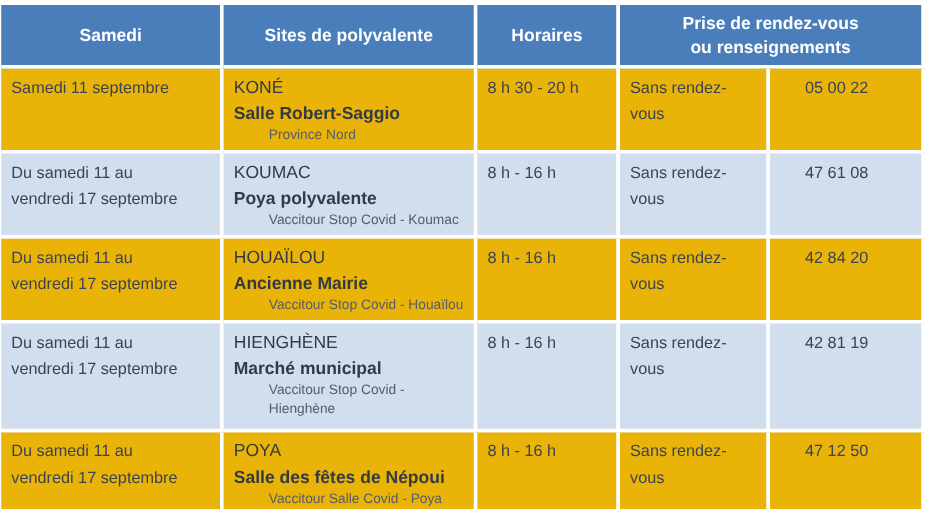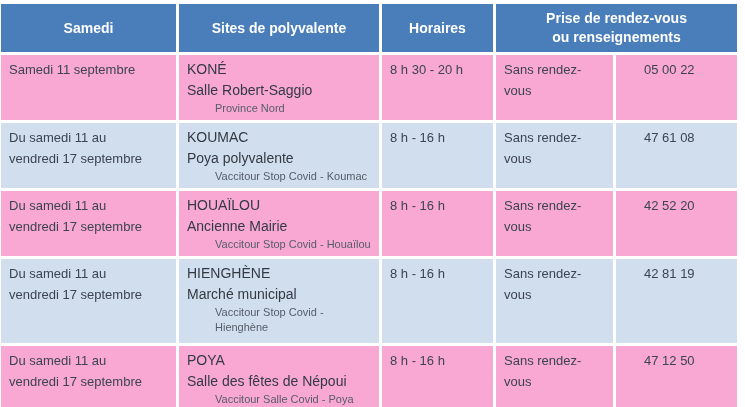--- a/index.html
+++ b/index.html
@@ -1,24 +1,24 @@
 <!DOCTYPE html>
 <html><head>
 <meta charset="utf-8">
 <style>
   html, body { margin:0; padding:0; background:#ffffff; }
   body { width:745px; height:407px; overflow:hidden; font-family:"Liberation Sans", sans-serif; }
   table { border-collapse:separate; border-spacing:0; position:absolute; left:1px; top:4px; width:739px; table-layout:fixed; }
   td, th { border-right:3px solid #ffffff; border-bottom:3px solid #ffffff; vertical-align:top; color:#3b4450; }
   th { background:#4a7ebb; color:#ffffff; font-weight:bold; font-size:14px; vertical-align:middle; text-align:center; height:48px; padding:0 4px; line-height:19px; }
   td { font-size:13px; line-height:21px; padding:4px 8px 4px 8px; }
-  tr.odd td { background:#f9a8d4; }
+  tr.odd td { background:#eab308; }
   tr.even td { background:#d1deee; }
   .site-name { font-weight:normal; font-size:14px; color:#333a44; }
-  .site-venue { font-weight:normal; font-size:14px; color:#333a44; }
+  .site-venue { font-weight:bold; font-size:14px; color:#333a44; }
   .site-note { font-size:11px; line-height:15px; color:#555d68;margin-left:28px; }
   td.c-phone { padding-left:28px; }
 </style>
 </head>
 <body>
 
 <table>
   <colgroup>
     <col style="width:178px">
       <col style="width:203px">
@@ -70,21 +70,21 @@
           <div>Du samedi 11 au</div>
           <div>vendredi 17 septembre</div>
         </td>
       <td>
         <div class="site-name">HOUAÏLOU</div>
         <div class="site-venue">Ancienne Mairie</div>
         <div class="site-note">Vaccitour Stop Covid - Houaïlou</div>
       </td>
       <td>8 h - 16 h</td>
       <td style="width: 88px;">Sans rendez-vous</td>
-      <td class="c-phone">42 52 20</td>
+      <td class="c-phone">42 84 20</td>
     </tr>
     <tr class="even" style="height:87px">
       <td>
           <div>Du samedi 11 au</div>
           <div>vendredi 17 septembre</div>
         </td>
       <td>
         <div class="site-name">HIENGHÈNE</div>
         <div class="site-venue">Marché municipal</div>
         <div class="site-note" style="width:140px">Vaccitour Stop Covid - Hienghène</div>

